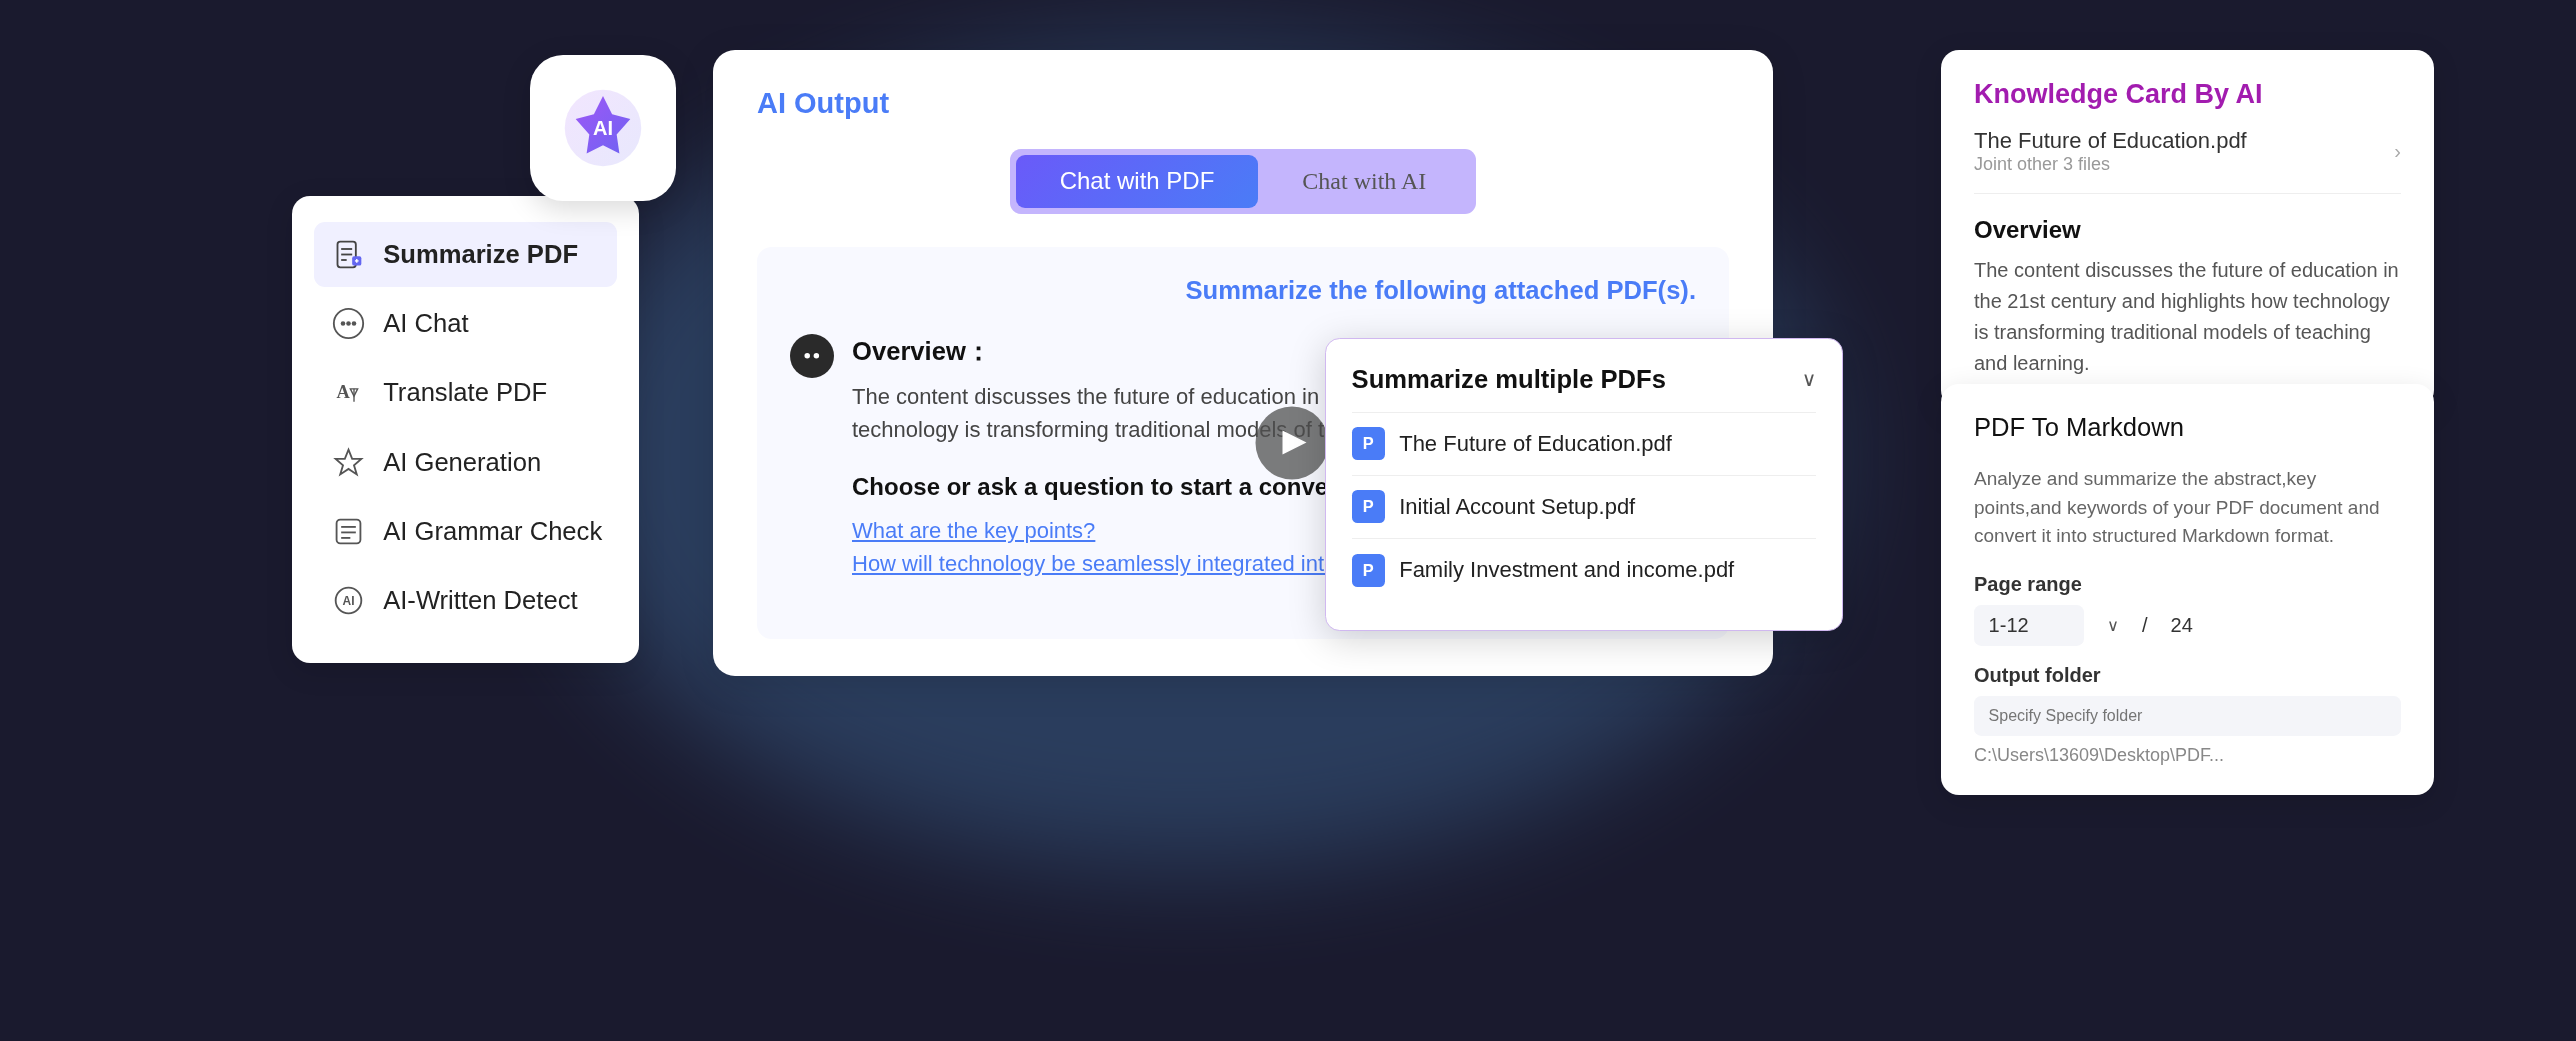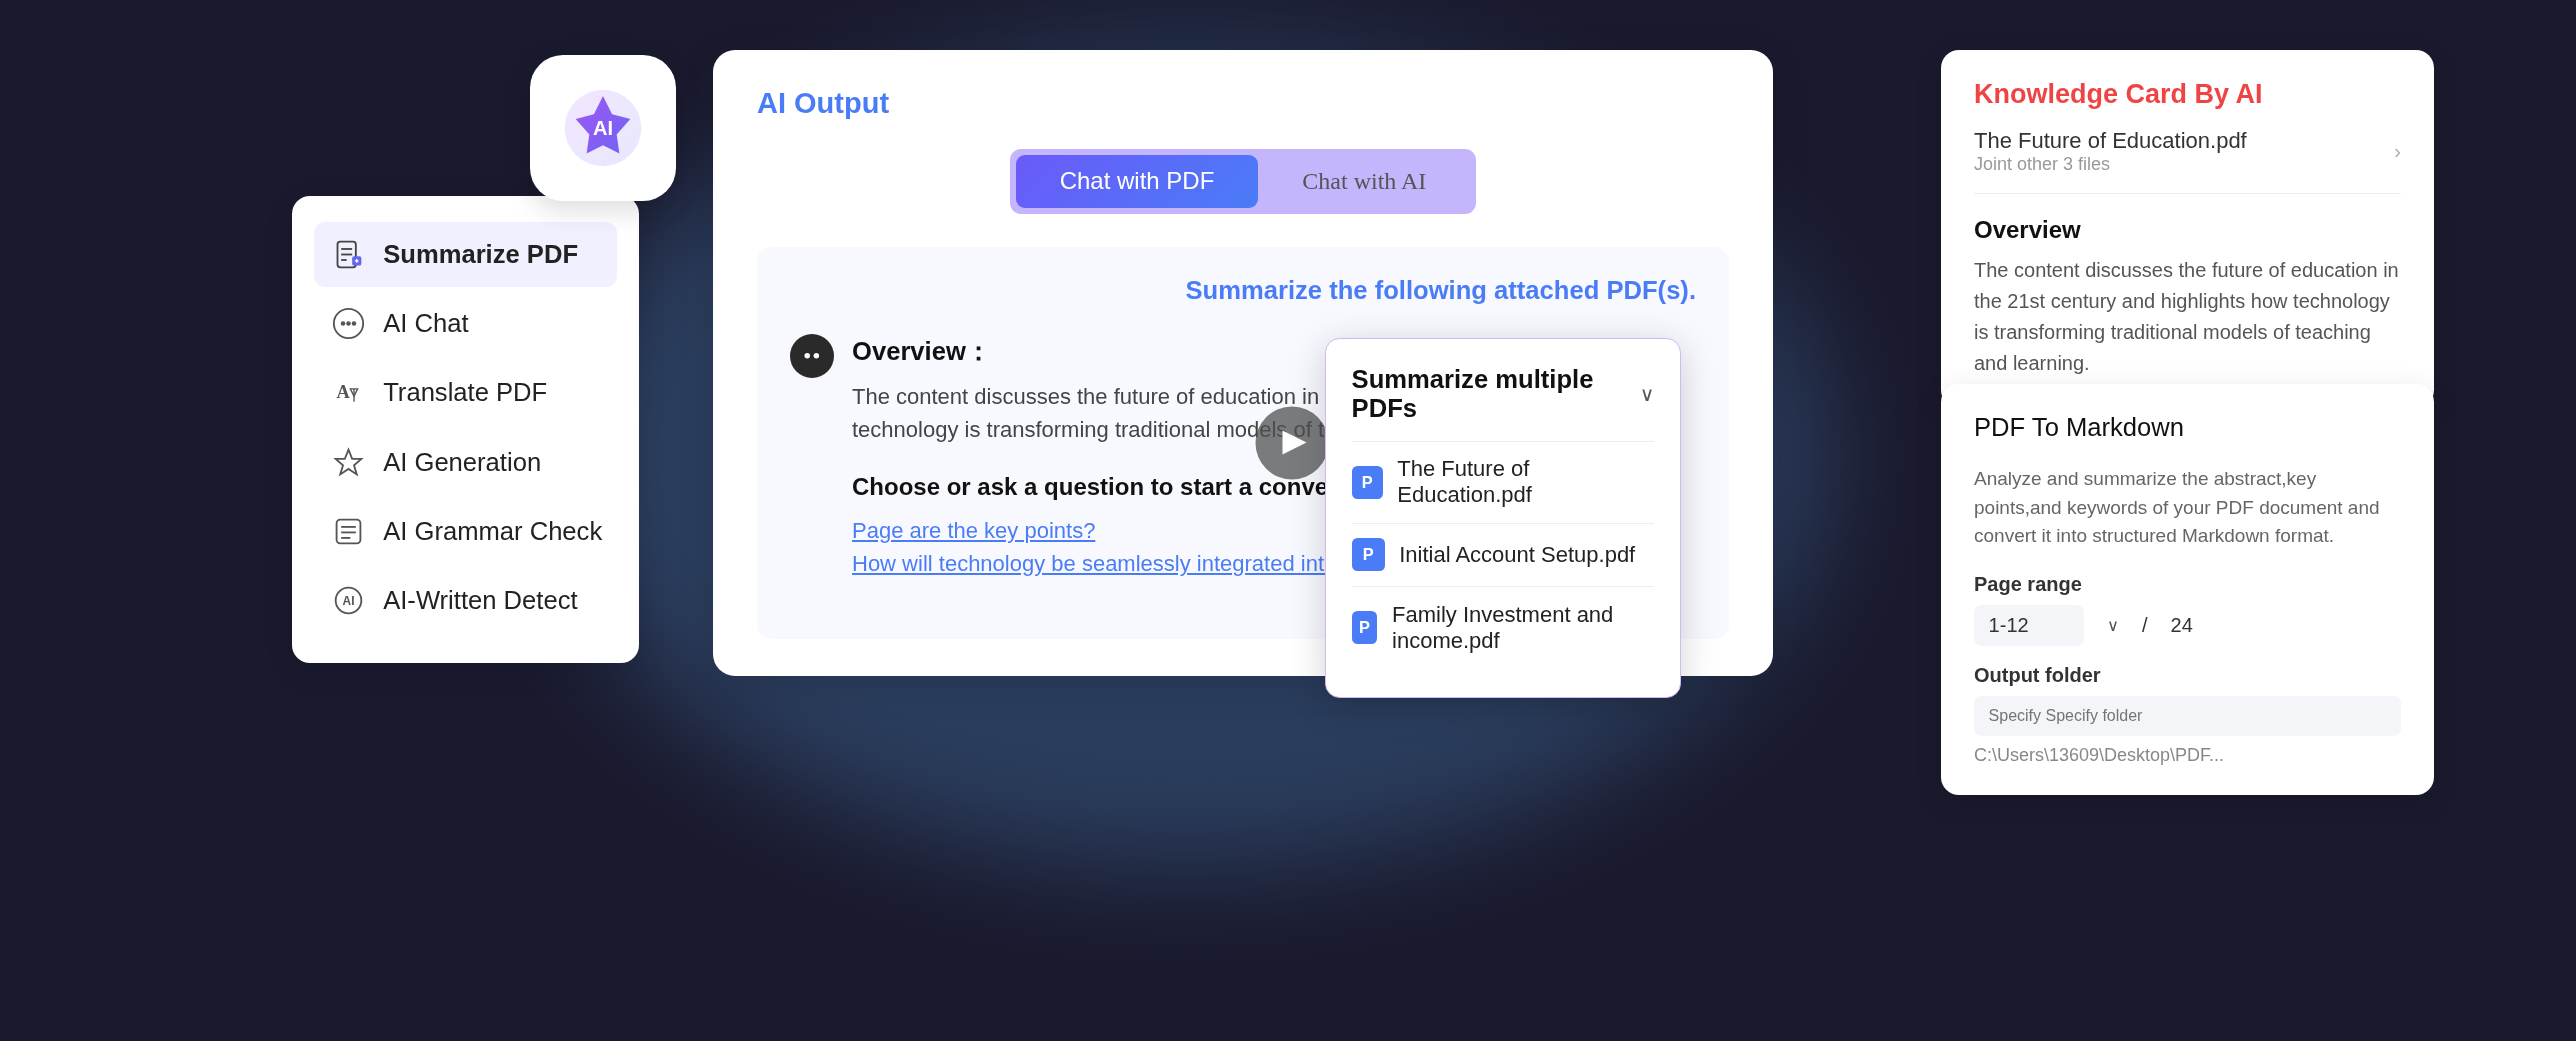--- a/index.html
+++ b/index.html
@@ -232,21 +232,21 @@
       border-width: 12.8px 0 12.8px 24px;
       border-color: transparent transparent transparent white;
       margin-left: 5.5px;
     }
 
     
     .pdf-dropdown {
       position: absolute;
       top: 338px;
       left: 1325px;
-      width: 356px;
+      width: 518px;
       background: white;
       border-radius: 14.6px;
       box-shadow: 0 7.3px 37px rgba(0,0,0,0.18);
       border: 1.8px solid #d0b8f0;
       padding: 25.6px 25.6px 29px;
       z-index: 15;
     }
 
     .dropdown-header {
       display: flex;
@@ -298,21 +298,21 @@
       background: white;
       border-radius: 18px;
       padding: 29px 33px;
       box-shadow: 0 7.3px 29px rgba(0,0,0,0.12);
       z-index: 8;
     }
 
     .card-title {
       font-size: 27px;
       font-weight: 700;
-      color: #ef4444;
+      color: #a21caf;
       margin-bottom: 18px;
     }
 
     .card-file-row {
       display: flex;
       align-items: center;
       justify-content: space-between;
       margin-bottom: 22px;
       padding-bottom: 18px;
       border-bottom: 0.9px solid #eee;
@@ -515,21 +515,21 @@
         <div class="ai-avatar">
           <svg width="25.6" height="25.6" viewBox="0 0 28 28" fill="none">
               <circle cx="9" cy="14" r="3" fill="white"></circle>
               <circle cx="19" cy="14" r="3" fill="white"></circle>
             </svg>
         </div>
         <div style="flex:1;">
           <div class="overview-title">Overview：</div>
           <div class="overview-text">The content discusses the future of education in the 21st century and highlights how technology is transforming traditional models of teaching and learning.</div>
           <div class="conversation-title">Choose or ask a question to start a conversation：</div>
-          <a class="suggestion-link">Page are the key points?</a>
+          <a class="suggestion-link">What are the key points?</a>
           <a class="suggestion-link">How will technology be seamlessly integrated into education?</a>
         </div>
       </div>
     </div>
 
     <div class="play-overlay">
       <div class="play-triangle"></div>
     </div>
   </div>
 </div>

